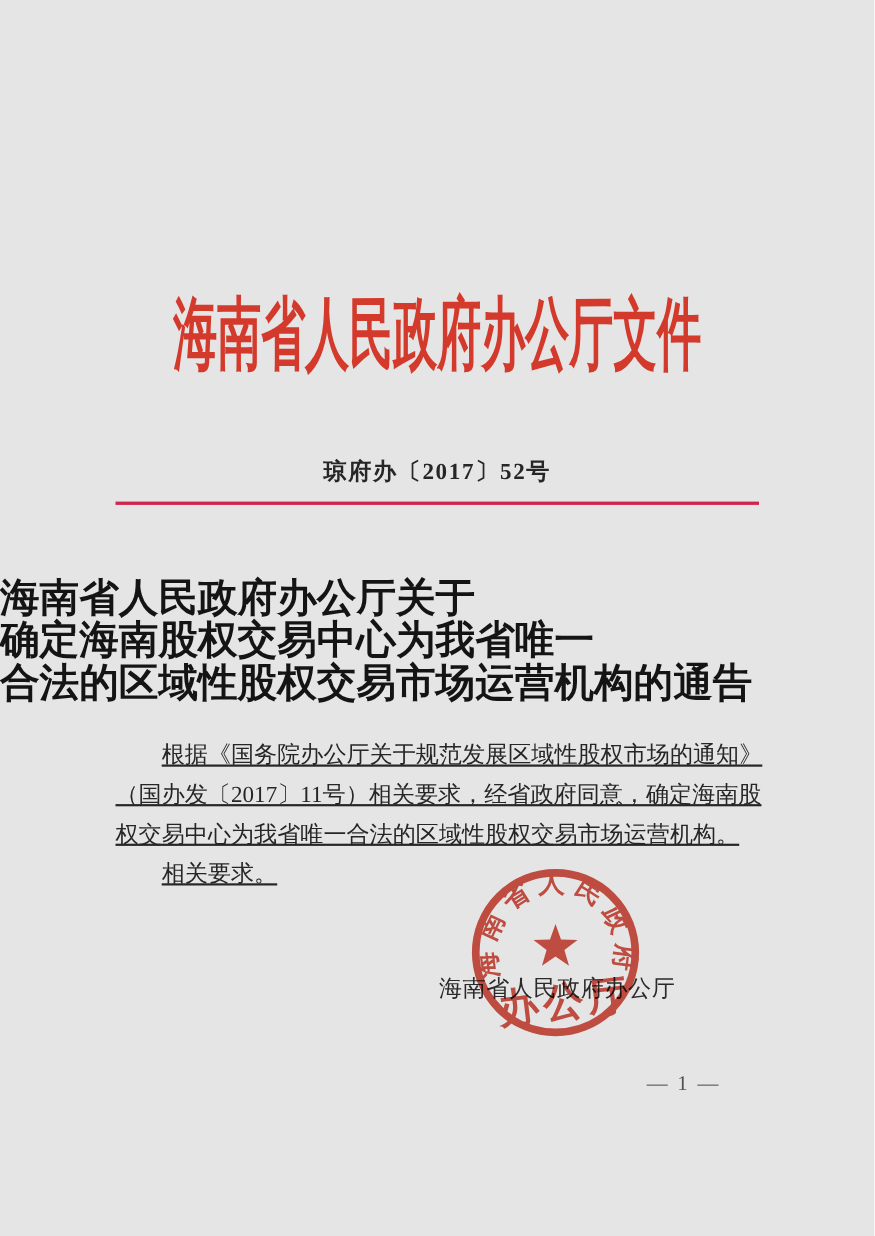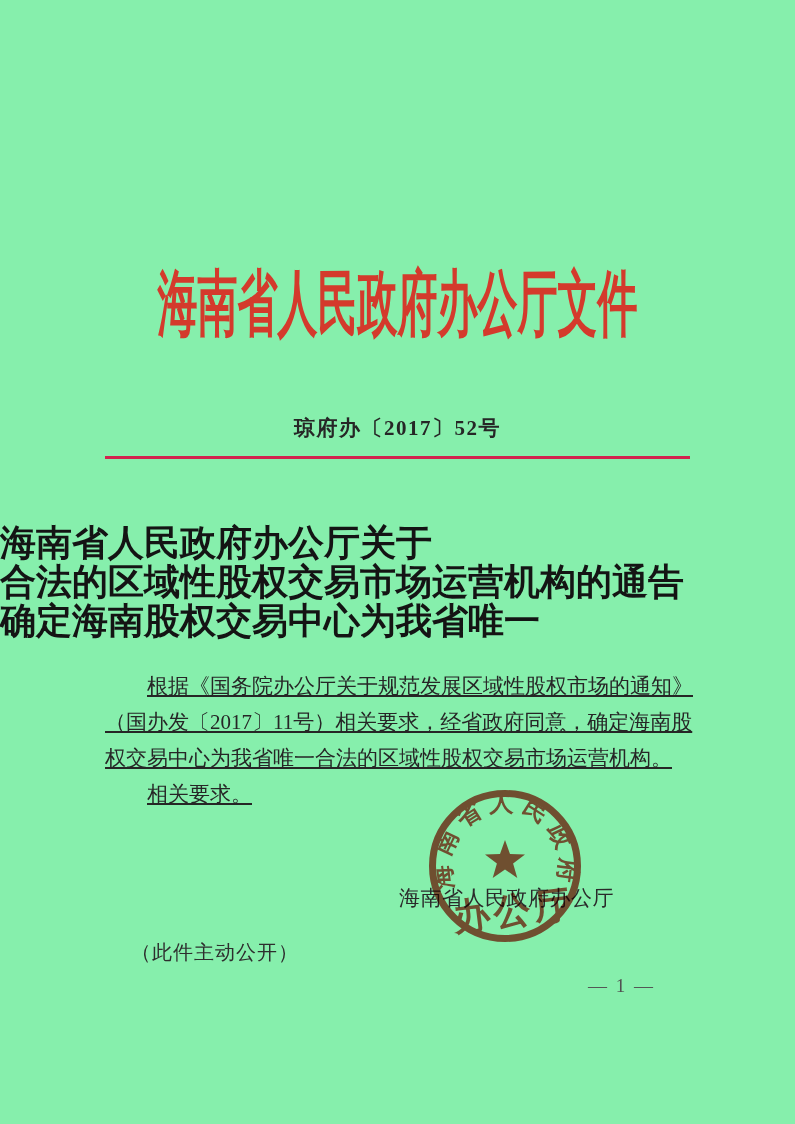--- a/index.html
+++ b/index.html
@@ -1,19 +1,19 @@
 <!DOCTYPE html>
 <html style="--header-red: #d43a2c; --rule-red: #d2234e; --seal-red: #ce3a2b;"><head>
 <meta charset="utf-8">
 <style>
   html,body{margin:0;padding:0;background:#ffffff;}
   .page{
     position:relative;
     width:795px;height:1124px;
-    background:#86efac;
+    background:#e5e5e5;
     font-family:"Liberation Serif","DejaVu Serif",serif;
     overflow:hidden;
     color:#262626;
   }
   
   .red-header{
     position:absolute;top:285px;left:0;width:100%;
     text-align:center;
     font-size:40px;font-weight:bold;line-height:40px;
     color:var(--header-red,#d43a2c);
@@ -90,22 +90,22 @@
 <div class="page">
 
   <div class="red-header">海南省人民政府办公厅文件</div>
 
   <div class="doc-number">琼府办〔2017〕52号</div>
 
   <div class="red-rule"></div>
 
   <div class="doc-title">
     <div>海南省人民政府办公厅关于</div>
+    <div>确定海南股权交易中心为我省唯一</div>
     <div>合法的区域性股权交易市场运营机构的通告</div>
-    <div>确定海南股权交易中心为我省唯一</div>
   </div>
 
   <div class="body-block">
     <div class="body-line indent">根据《国务院办公厅关于规范发展区域性股权市场的通知》</div>
     <div class="body-line">（国办发〔2017〕11号）相关要求，经省政府同意，确定海南股</div>
     <div class="body-line">权交易中心为我省唯一合法的区域性股权交易市场运营机构。</div>
     <div class="body-line indent">相关要求。</div>
   </div>
 
   <div class="sig-issuer">海南省人民政府办公厅</div>
@@ -114,17 +114,16 @@
   <svg class="seal" viewBox="0 0 158 158">
     <circle cx="79" cy="79" r="72.5" fill="none" stroke="currentColor" stroke-width="7"></circle>
     <path id="sealArc" d="M 29.2 102.2 A 55 55 0 1 1 128.8 102.2" fill="none"></path>
     <text font-size="24" font-weight="bold" fill="currentColor" letter-spacing="7">
       <textPath href="#sealArc" startOffset="50%" text-anchor="middle">海南省人民政府</textPath>
     </text>
     <polygon points="79,53 84,67.1 99,67.5 87.1,76.6 91.3,91 79,82.5 66.7,91 70.9,76.6 59,67.5 74,67.1" fill="currentColor"></polygon>
     <text x="88" y="136" text-anchor="middle" font-size="37" font-weight="bold" fill="currentColor" letter-spacing="4" transform="rotate(-7 88 124)">办公厅</text>
   </svg>
 
-  <div class="publicity">（此件主动公开）</div>
 
   <div class="pageno">— 1 —</div>
 
 </div>
 
 </body></html>

